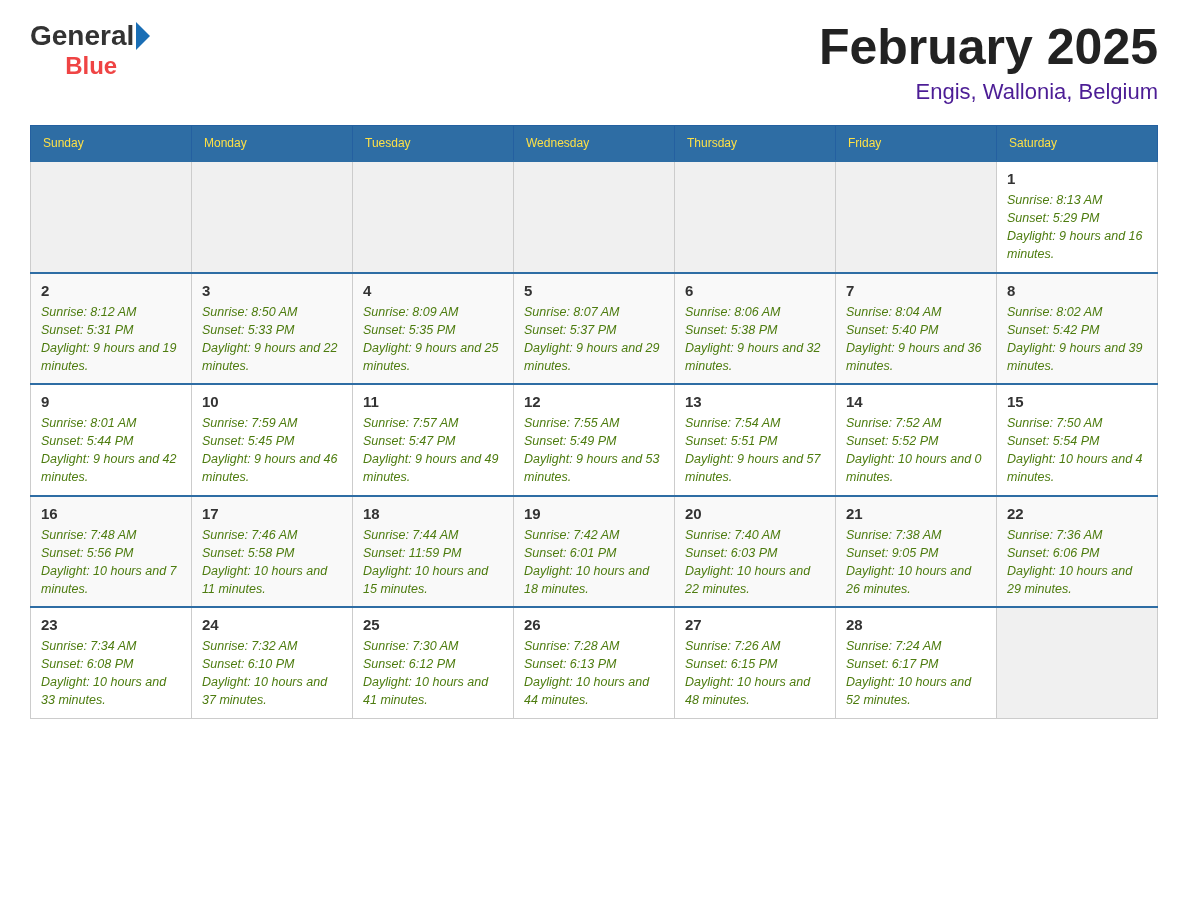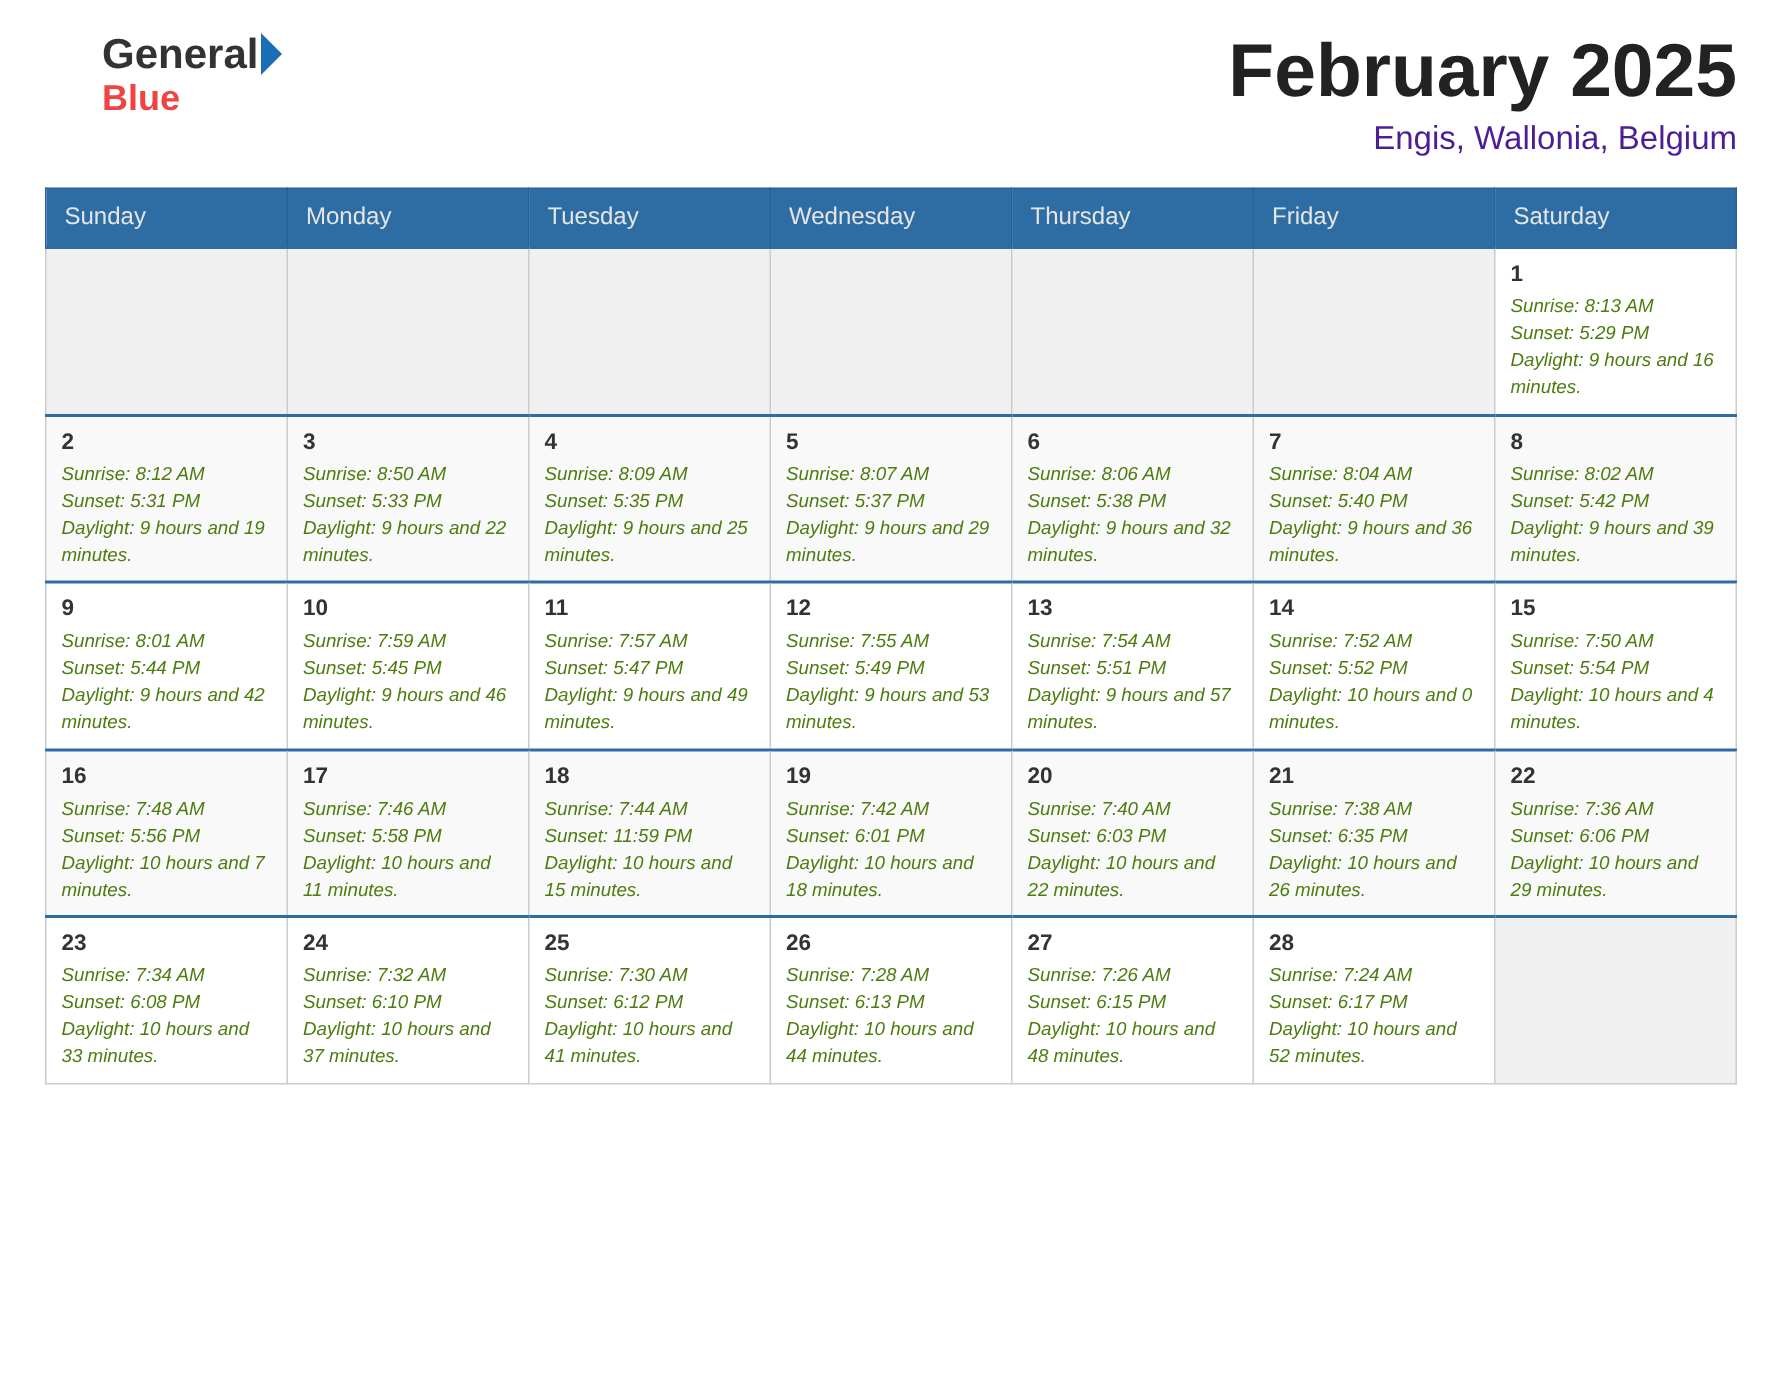--- a/index.html
+++ b/index.html
@@ -12,22 +12,21 @@
     }
     .header {
       display: flex;
       justify-content: space-between;
       align-items: flex-start;
       margin-bottom: 20px;
     }
     .logo {
       display: flex;
       flex-direction: column;
-      align-items: flex-start;
-      margin-left: 38px;
+      align-items: center;
     }
     .logo-text {
       display: flex;
       align-items: center;
       font-size: 28px;
       font-weight: bold;
       color: #333;
     }
     .logo-general { color: #333; }
     .logo-arrow {
@@ -58,22 +57,22 @@
       color: #4c1d95;
       margin-top: 4px;
     }
     .calendar {
       width: 100%;
       border-collapse: collapse;
       border: 1px solid #ccc;
     }
     .calendar th {
       background-color: #2e6da4;
-      color: #e5e5e5;
-      font-size: 16px;
+      color: #fde047;
+      font-size: 12px;
       font-weight: normal;
       padding: 10px 12px;
       text-align: left;
       border: 1px solid #2460a0;
     }
     .calendar td {
       vertical-align: top;
       padding: 8px 10px;
       border: 1px solid #ccc;
       width: 14.28%;
@@ -299,21 +298,21 @@
           <div class="day-info">
             <div>Sunrise: 7:40 AM</div>
             <div>Sunset: 6:03 PM</div>
             <div>Daylight: 10 hours and 22 minutes.</div>
           </div>
         </td>
         <td>
           <span class="day-number">21</span>
           <div class="day-info">
             <div>Sunrise: 7:38 AM</div>
-            <div>Sunset: 6:35 PM</div>
+            <div>Sunset: 9:05 PM</div>
             <div>Daylight: 10 hours and 26 minutes.</div>
           </div>
         </td>
         <td>
           <span class="day-number">22</span>
           <div class="day-info">
             <div>Sunrise: 7:36 AM</div>
             <div>Sunset: 6:06 PM</div>
             <div>Daylight: 10 hours and 29 minutes.</div>
           </div>

